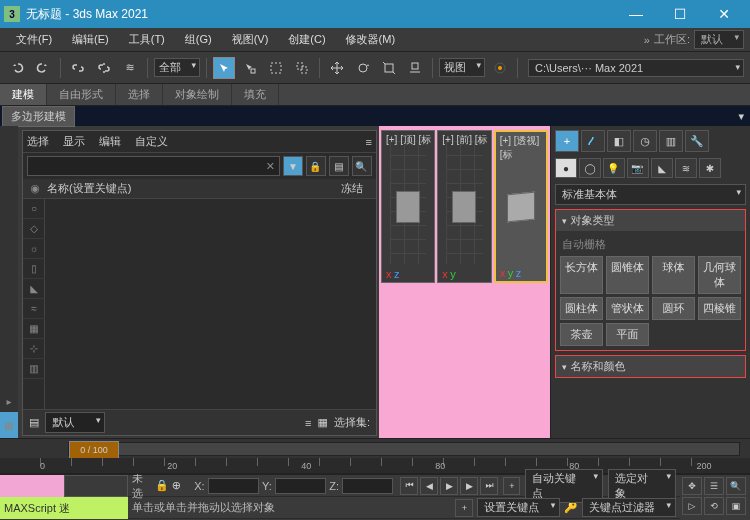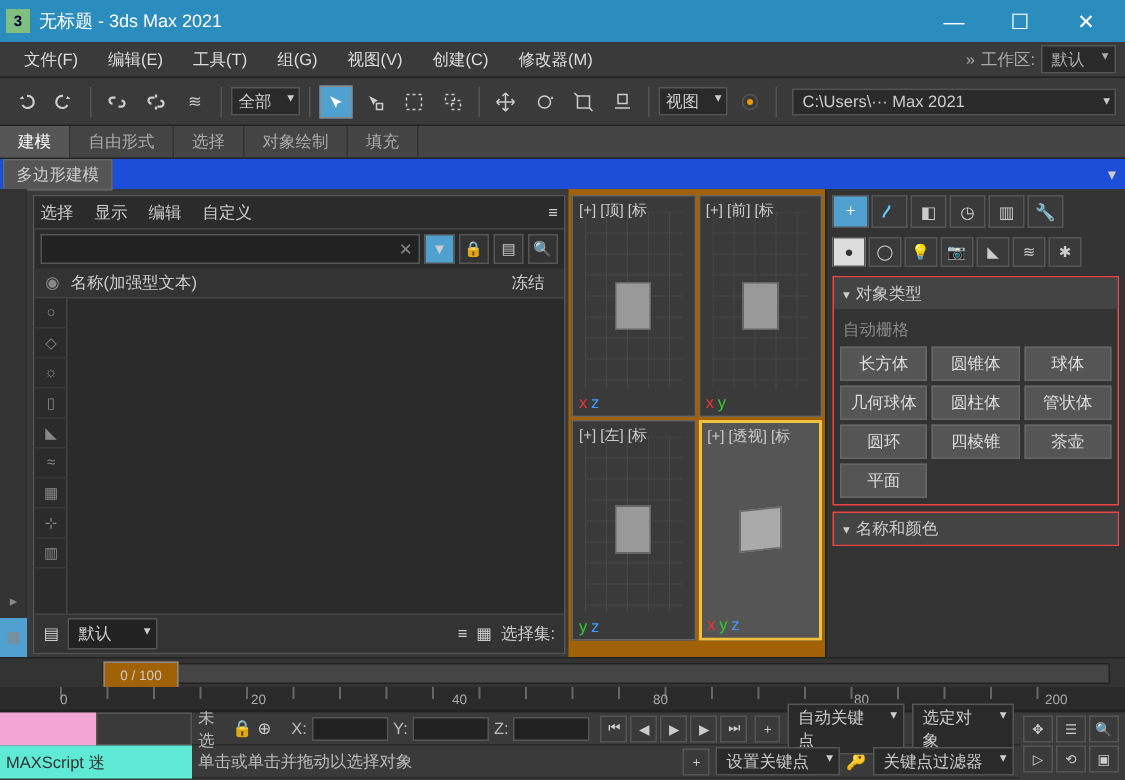--- a/index.html
+++ b/index.html
@@ -17,21 +17,21 @@
 .tb-btn { width: 22px; height: 22px; display: flex; align-items: center; justify-content: center; color: #ccc; border: 1px solid transparent; }
 .tb-btn.active { background: #50a0d0; border: 1px solid #888; }
 .tb-sep { width: 1px; height: 20px; background: #555; margin: 0 2px; }
 .dd-small { background: #2a2a2a; border: 1px solid #555; padding: 1px 18px 1px 4px; position: relative; color: #ccc; min-width: 46px; }
 .dd-small::after { content: "▾"; position: absolute; right: 3px; top: 1px; font-size: 9px; }
 .path-box { background: #2a2a2a; border: 1px solid #555; padding: 2px 18px 2px 6px; flex: 1; margin-left: 4px; position: relative; min-width: 0; overflow: hidden; white-space: nowrap; }
 .path-box::after { content: "▾"; position: absolute; right: 3px; top: 2px; font-size: 9px; }
 .ribbon { height: 22px; background: #444; display: flex; align-items: center; border-bottom: 1px solid #222; }
 .ribbon-tab { padding: 3px 12px; color: #aaa; border-right: 1px solid #333; }
 .ribbon-tab.active { background: #555; color: #fff; }
-.subribbon { height: 20px; background: #1d4ed8; display: flex; align-items: center; }
+.subribbon { height: 20px; background: #0f172a; display: flex; align-items: center; }
 .subribbon .sr { padding: 2px 8px; background: #555; border: 1px solid #666; margin: 1px 0 0 2px; }
 .subribbon .sr-arrow { margin-left: auto; padding: 2px 6px; }
 .main { flex: 1; display: flex; min-height: 0; }
 .left-icons { width: 18px; background: #333; display: flex; flex-direction: column; }
 .left-icons .li { width: 18px; height: 22px; display: flex; align-items: center; justify-content: center; color: #888; font-size: 10px; }
 .scene-panel { width: 355px; background: #2b2b2b; display: flex; flex-direction: column; border: 1px solid #555; margin: 4px 2px 2px 4px; }
 .scene-tabs { height: 22px; display: flex; align-items: center; background: #2b2b2b; border-bottom: 1px solid #444; padding: 0 4px; gap: 14px; }
 .scene-tabs span { color: #ccc; }
 .scene-tabs .menu-icon { margin-left: auto; }
 .scene-filter { height: 26px; display: flex; align-items: center; padding: 2px 4px; gap: 3px; }
@@ -41,21 +41,21 @@
 .sh-icon { width: 16px; text-align: center; color: #888; }
 .sh-name { flex: 1; padding-left: 4px; }
 .sh-freeze { width: 40px; text-align: center; }
 .scene-list { flex: 1; display: flex; }
 .scene-iconcol { width: 22px; background: #2b2b2b; border-right: 1px solid #444; display: flex; flex-direction: column; }
 .scene-iconcol .ci { width: 22px; height: 20px; display: flex; align-items: center; justify-content: center; color: #888; font-size: 10px; border-bottom: 1px solid #383838; }
 .scene-body { flex: 1; }
 .scene-bottom { height: 26px; display: flex; align-items: center; padding: 0 6px; gap: 6px; border-top: 1px solid #444; background: #333; }
 .layer-dd { background: #222; border: 1px solid #555; padding: 2px 18px 2px 6px; position: relative; min-width: 60px; }
 .layer-dd::after { content: "▾"; position: absolute; right: 4px; top: 2px; font-size: 9px; }
-.viewports { flex: 1; display: grid; grid-template-columns: 1fr 1fr; grid-template-rows: 1fr 1fr; gap: 2px; padding: 4px 2px 11px 2px; background: #a16207; }
+.viewports { flex: 1; display: grid; grid-template-columns: 1fr 1fr 1fr; grid-template-rows: 1fr 1fr; gap: 2px; padding: 4px 2px 0 2px; background: #f9a8d4; }
 .vp { background: #3a3a3a; border: 1px solid #666; position: relative; overflow: hidden; }
 .vp.active { border: 2px solid #f0c040; }
 .vp-label { position: absolute; top: 2px; left: 4px; font-size: 10px; color: #ccc; z-index: 2; }
 .vp-grid { position: absolute; inset: 0; background: #3a3a3a; display: flex; align-items: center; justify-content: center; }
 .vp-gridlines { position: absolute; inset: 10px 8px 18px 8px; background-image: linear-gradient(#555 1px, transparent 1px), linear-gradient(90deg, #555 1px, transparent 1px); background-size: 14px 14px; opacity: .5; }
 .vp-obj { width: 24px; height: 32px; background: #999; border: 1px solid #666; z-index: 1; }
 .vp-obj.persp { width: 28px; height: 28px; background: #aaa; transform: rotate(0deg) skewY(-6deg); }
 .vp-axis { position: absolute; bottom: 2px; left: 4px; font-size: 9px; z-index: 2; }
 .vp-axis .x { color: #e33; } .vp-axis .y { color: #3c3; } .vp-axis .z { color: #49f; }
 .cmd-panel { width: 200px; background: #333; border-left: 1px solid #222; display: flex; flex-direction: column; padding: 4px; }
@@ -65,35 +65,35 @@
 .cmd-sub { height: 22px; display: flex; gap: 2px; margin-bottom: 4px; }
 .cmd-sub .cs { width: 22px; height: 20px; border: 1px solid #555; display: flex; align-items: center; justify-content: center; font-size: 10px; background: #3a3a3a; }
 .cmd-sub .cs.sel { background: #ddd; color: #333; }
 .cmd-dd { background: #2a2a2a; border: 1px solid #555; padding: 2px 18px 2px 6px; position: relative; margin-bottom: 4px; }
 .cmd-dd::after { content: "▾"; position: absolute; right: 4px; top: 2px; font-size: 9px; }
 .rollout { border: 1px solid #ef4444; margin-bottom: 4px; }
 .rollout-h { background: #444; padding: 3px 6px; display: flex; align-items: center; }
 .rollout-h::before { content: "▾"; margin-right: 4px; font-size: 9px; }
 .rollout-b { padding: 4px; }
 .auto-grid { color: #888; padding: 2px 0 4px 2px; }
-.obj-grid { display: grid; grid-template-columns: 1fr 1fr 1fr; gap: 3px; }
+.obj-grid { display: grid; grid-template-columns: 1fr 1fr 1fr 1fr; gap: 3px; }
 .obj-btn { background: #555; border: 1px solid #666; padding: 3px 0; text-align: center; color: #ddd; }
 .obj-btn.full { grid-column: 1 / 3; }
 .timeline { height: 20px; background: #333; display: flex; align-items: center; padding: 0 4px; border-top: 1px solid #222; }
 .tl-track { flex: 1; height: 14px; background: #454545; border: 1px solid #222; position: relative; margin-left: 34px; margin-right: 6px; }
 .tl-marker { position: absolute; left: 0; top: -2px; height: 18px; width: 50px; background: #a16207; border: 1px solid #888; display: flex; align-items: center; justify-content: center; font-size: 9px; }
 .ruler { height: 16px; background: #2a2a2a; display: flex; align-items: flex-start; padding: 0 40px 0 40px; position: relative; border-bottom: 1px solid #222; }
 .ruler-ticks { flex: 1; height: 16px; position: relative; background-image: linear-gradient(90deg, #666 1px, transparent 1px); background-size: 31px 8px; background-repeat: repeat-x; }
 .ruler-label { position: absolute; top: 3px; font-size: 9px; color: #aaa; }
 .statusbar { height: 46px; background: #3a3a3a; display: flex; border-top: 1px solid #222; }
 .sb-left { width: 128px; display: flex; flex-direction: column; gap: 0; padding: 0; }
 .sb-swatch { height: 22px; display: flex; }
 .sb-sw { width: 64px; height: 22px; }
 .sb-sw.a { background: #f2a6d4; } .sb-sw.b { background: #3a3a3a; border: 1px solid #555; }
-.sb-max { height: 22px; background: #5eead4; color: #333; display: flex; align-items: center; padding: 0 4px; }
+.sb-max { height: 22px; background: #bef264; color: #333; display: flex; align-items: center; padding: 0 4px; }
 .sb-mid { flex: 1; display: flex; flex-direction: column; }
 .sb-row { height: 22px; display: flex; align-items: center; padding: 0 4px; gap: 3px; border-bottom: 1px solid #2a2a2a; }
 .sb-txt { color: #bbb; }
 .sb-input { width: 56px; height: 16px; background: #222; border: 1px solid #555; padding: 0 2px; font-size: 10px; }
 .sb-ctrl { display: flex; align-items: center; gap: 2px; }
 .play-btn { width: 18px; height: 18px; border: 1px solid #555; display: flex; align-items: center; justify-content: center; font-size: 9px; background: #3a3a3a; }
 .sb-right { width: 70px; display: flex; flex-wrap: wrap; align-content: flex-start; padding: 2px; gap: 2px; }
 .nav-btn { width: 20px; height: 18px; border: 1px solid #555; display: flex; align-items: center; justify-content: center; font-size: 9px; background: #3a3a3a; }
 svg { display: block; }
 </style>
@@ -241,21 +241,21 @@
       <div class="filter-input">
           <span>✕</span>
         </div>
       <div class="fbtn" style="background:#50a0d0">▼</div>
       <div class="fbtn">🔒</div>
       <div class="fbtn">▤</div>
       <div class="fbtn">🔍</div>
     </div>
     <div class="scene-header">
       <div class="sh-icon">◉</div>
-      <div class="sh-name">名称(加强型文本)</div>
+      <div class="sh-name">名称(设置关键点)</div>
       <div class="sh-freeze">冻结</div>
     </div>
     <div class="scene-list">
       <div class="scene-iconcol">
         <div class="ci">○</div>
         <div class="ci">◇</div>
         <div class="ci">☼</div>
         <div class="ci">▯</div>
         <div class="ci">◣</div>
         <div class="ci">≈</div>
@@ -284,28 +284,20 @@
       <div class="vp-axis"><span class="x">x</span> <span class="z">z</span></div>
     </div>
     <div class="vp">
       <div class="vp-label">[+] [前] [标</div>
       <div class="vp-grid">
           <div class="vp-gridlines"></div>
           <div class="vp-obj"></div>
         </div>
       <div class="vp-axis"><span class="x">x</span> <span class="y">y</span></div>
     </div>
-    <div class="vp">
-      <div class="vp-label">[+] [左] [标</div>
-      <div class="vp-grid">
-          <div class="vp-gridlines"></div>
-          <div class="vp-obj"></div>
-        </div>
-      <div class="vp-axis"><span class="y">y</span> <span class="z">z</span></div>
-    </div>
     <div class="vp active">
       <div class="vp-label">[+] [透视] [标</div>
       <div class="vp-grid" style="background:#555">
           <div class="vp-gridlines" style="opacity:.3"></div>
           <div class="vp-obj persp"></div>
         </div>
       <div class="vp-axis"><span class="x">x</span> <span class="y">y</span> <span class="z">z</span></div>
     </div>
   </div>
 
@@ -324,20 +316,21 @@
     </div>
     <div class="cmd-sub">
       <div class="cs sel">●</div>
       <div class="cs">◯</div>
       <div class="cs">💡</div>
       <div class="cs">📷</div>
       <div class="cs">◣</div>
       <div class="cs">≋</div>
       <div class="cs">✱</div>
     </div>
+    <div class="cmd-dd">标准基本体</div>
     <div class="rollout">
       <div class="rollout-h">对象类型</div>
       <div class="rollout-b">
         <div class="auto-grid">自动栅格</div>
         <div class="obj-grid">
           <div class="obj-btn">长方体</div>
           <div class="obj-btn">圆锥体</div>
           <div class="obj-btn">球体</div>
           <div class="obj-btn">几何球体</div>
           <div class="obj-btn">圆柱体</div>

